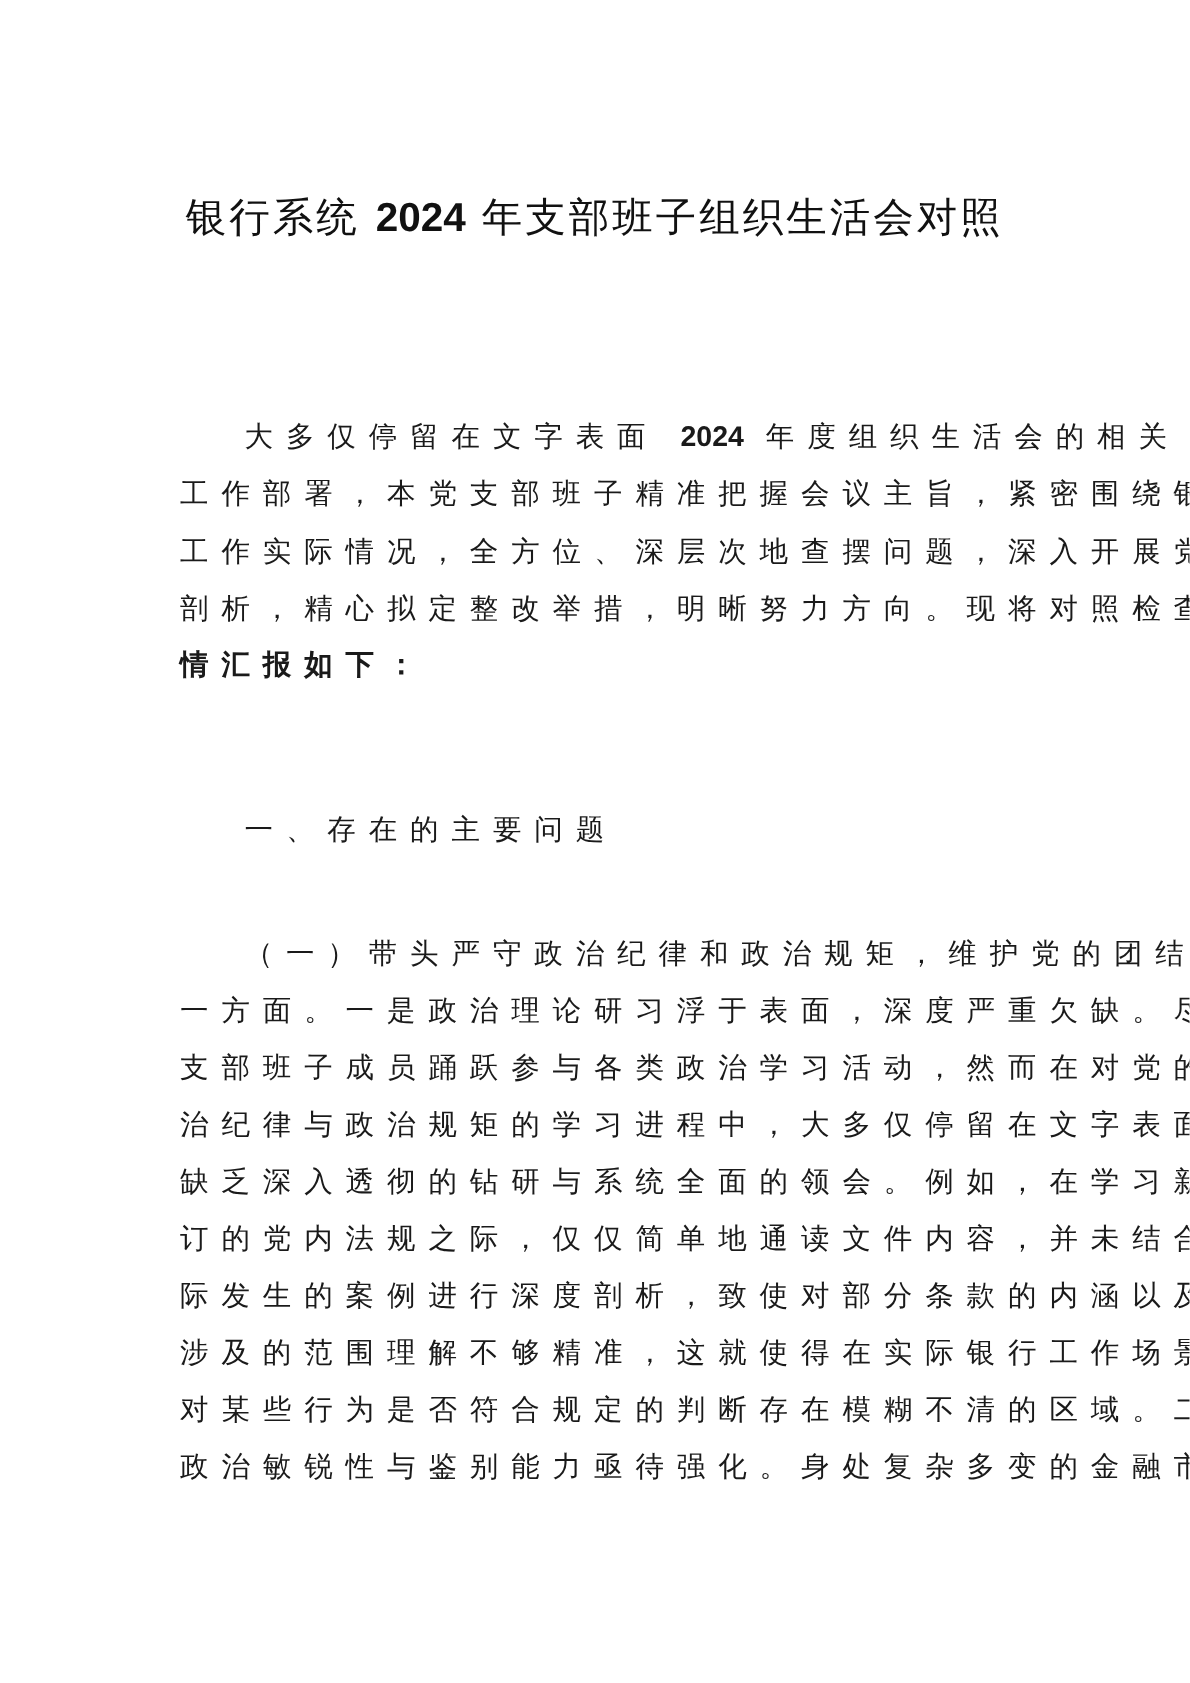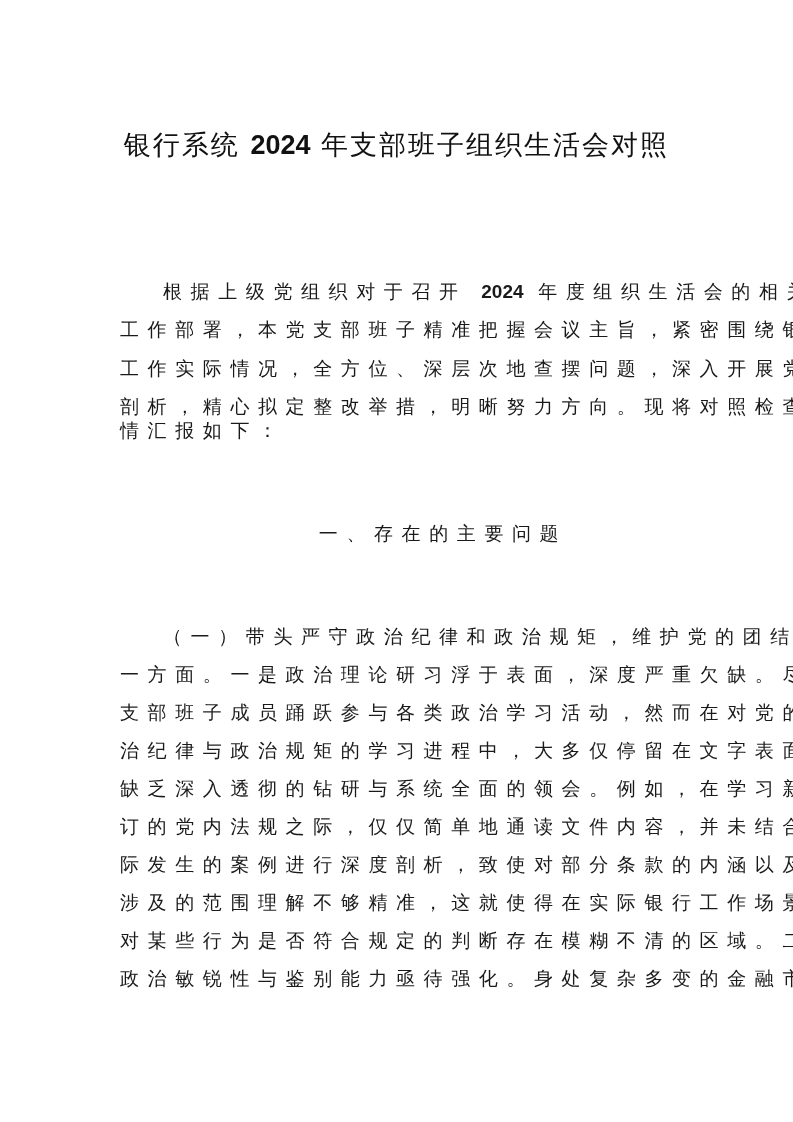--- a/index.html
+++ b/index.html
@@ -58,27 +58,27 @@
     }
     .indent { left: 163px; }
   </style>
 </head>
 <body>
 
 <div class="page">
 
   <div class="title title-line-1"><span>银行系统 </span><span class="num">2024</span><span> 年支部班子组织生活会对照</span></div>
 
-  <div class="line indent" style="top:278px;"><span>根据上级党组织对于召开 </span><span class="num">2024</span><span> 年度组织生活会的相关</span></div>
+  <div class="line indent" style="top:278px;"><span>大多仅停留在文字表面 </span><span class="num">2024</span><span> 年度组织生活会的相关</span></div>
   <div class="line" style="top:316px;">工作部署，本党支部班子精准把握会议主旨，紧密围绕银行</div>
   <div class="line" style="top:355px;">工作实际情况，全方位、深层次地查摆问题，深入开展党性</div>
   <div class="line" style="top:393px;">剖析，精心拟定整改举措，明晰努力方向。现将对照检查详</div>
-  <div class="line" style="top:417px;">情汇报如下：</div>
+  <div class="line" style="top:430px;font-weight:bold;">情汇报如下：</div>
 
-  <div class="line indent" style="top:520px;text-align:center;">一、存在的主要问题</div>
+  <div class="line indent" style="top:540px;">一、存在的主要问题</div>
 
   <div class="line indent" style="top:623px;">（一）带头严守政治纪律和政治规矩，维护党的团结统</div>
   <div class="line" style="top:661px;">一方面。一是政治理论研习浮于表面，深度严重欠缺。尽管</div>
   <div class="line" style="top:699px;">支部班子成员踊跃参与各类政治学习活动，然而在对党的政</div>
   <div class="line" style="top:737px;">治纪律与政治规矩的学习进程中，大多仅停留在文字表面，</div>
   <div class="line" style="top:775px;">缺乏深入透彻的钻研与系统全面的领会。例如，在学习新修</div>
   <div class="line" style="top:813px;">订的党内法规之际，仅仅简单地通读文件内容，并未结合实</div>
   <div class="line" style="top:851px;">际发生的案例进行深度剖析，致使对部分条款的内涵以及所</div>
   <div class="line" style="top:889px;">涉及的范围理解不够精准，这就使得在实际银行工作场景中，</div>
   <div class="line" style="top:927px;">对某些行为是否符合规定的判断存在模糊不清的区域。二是</div>

